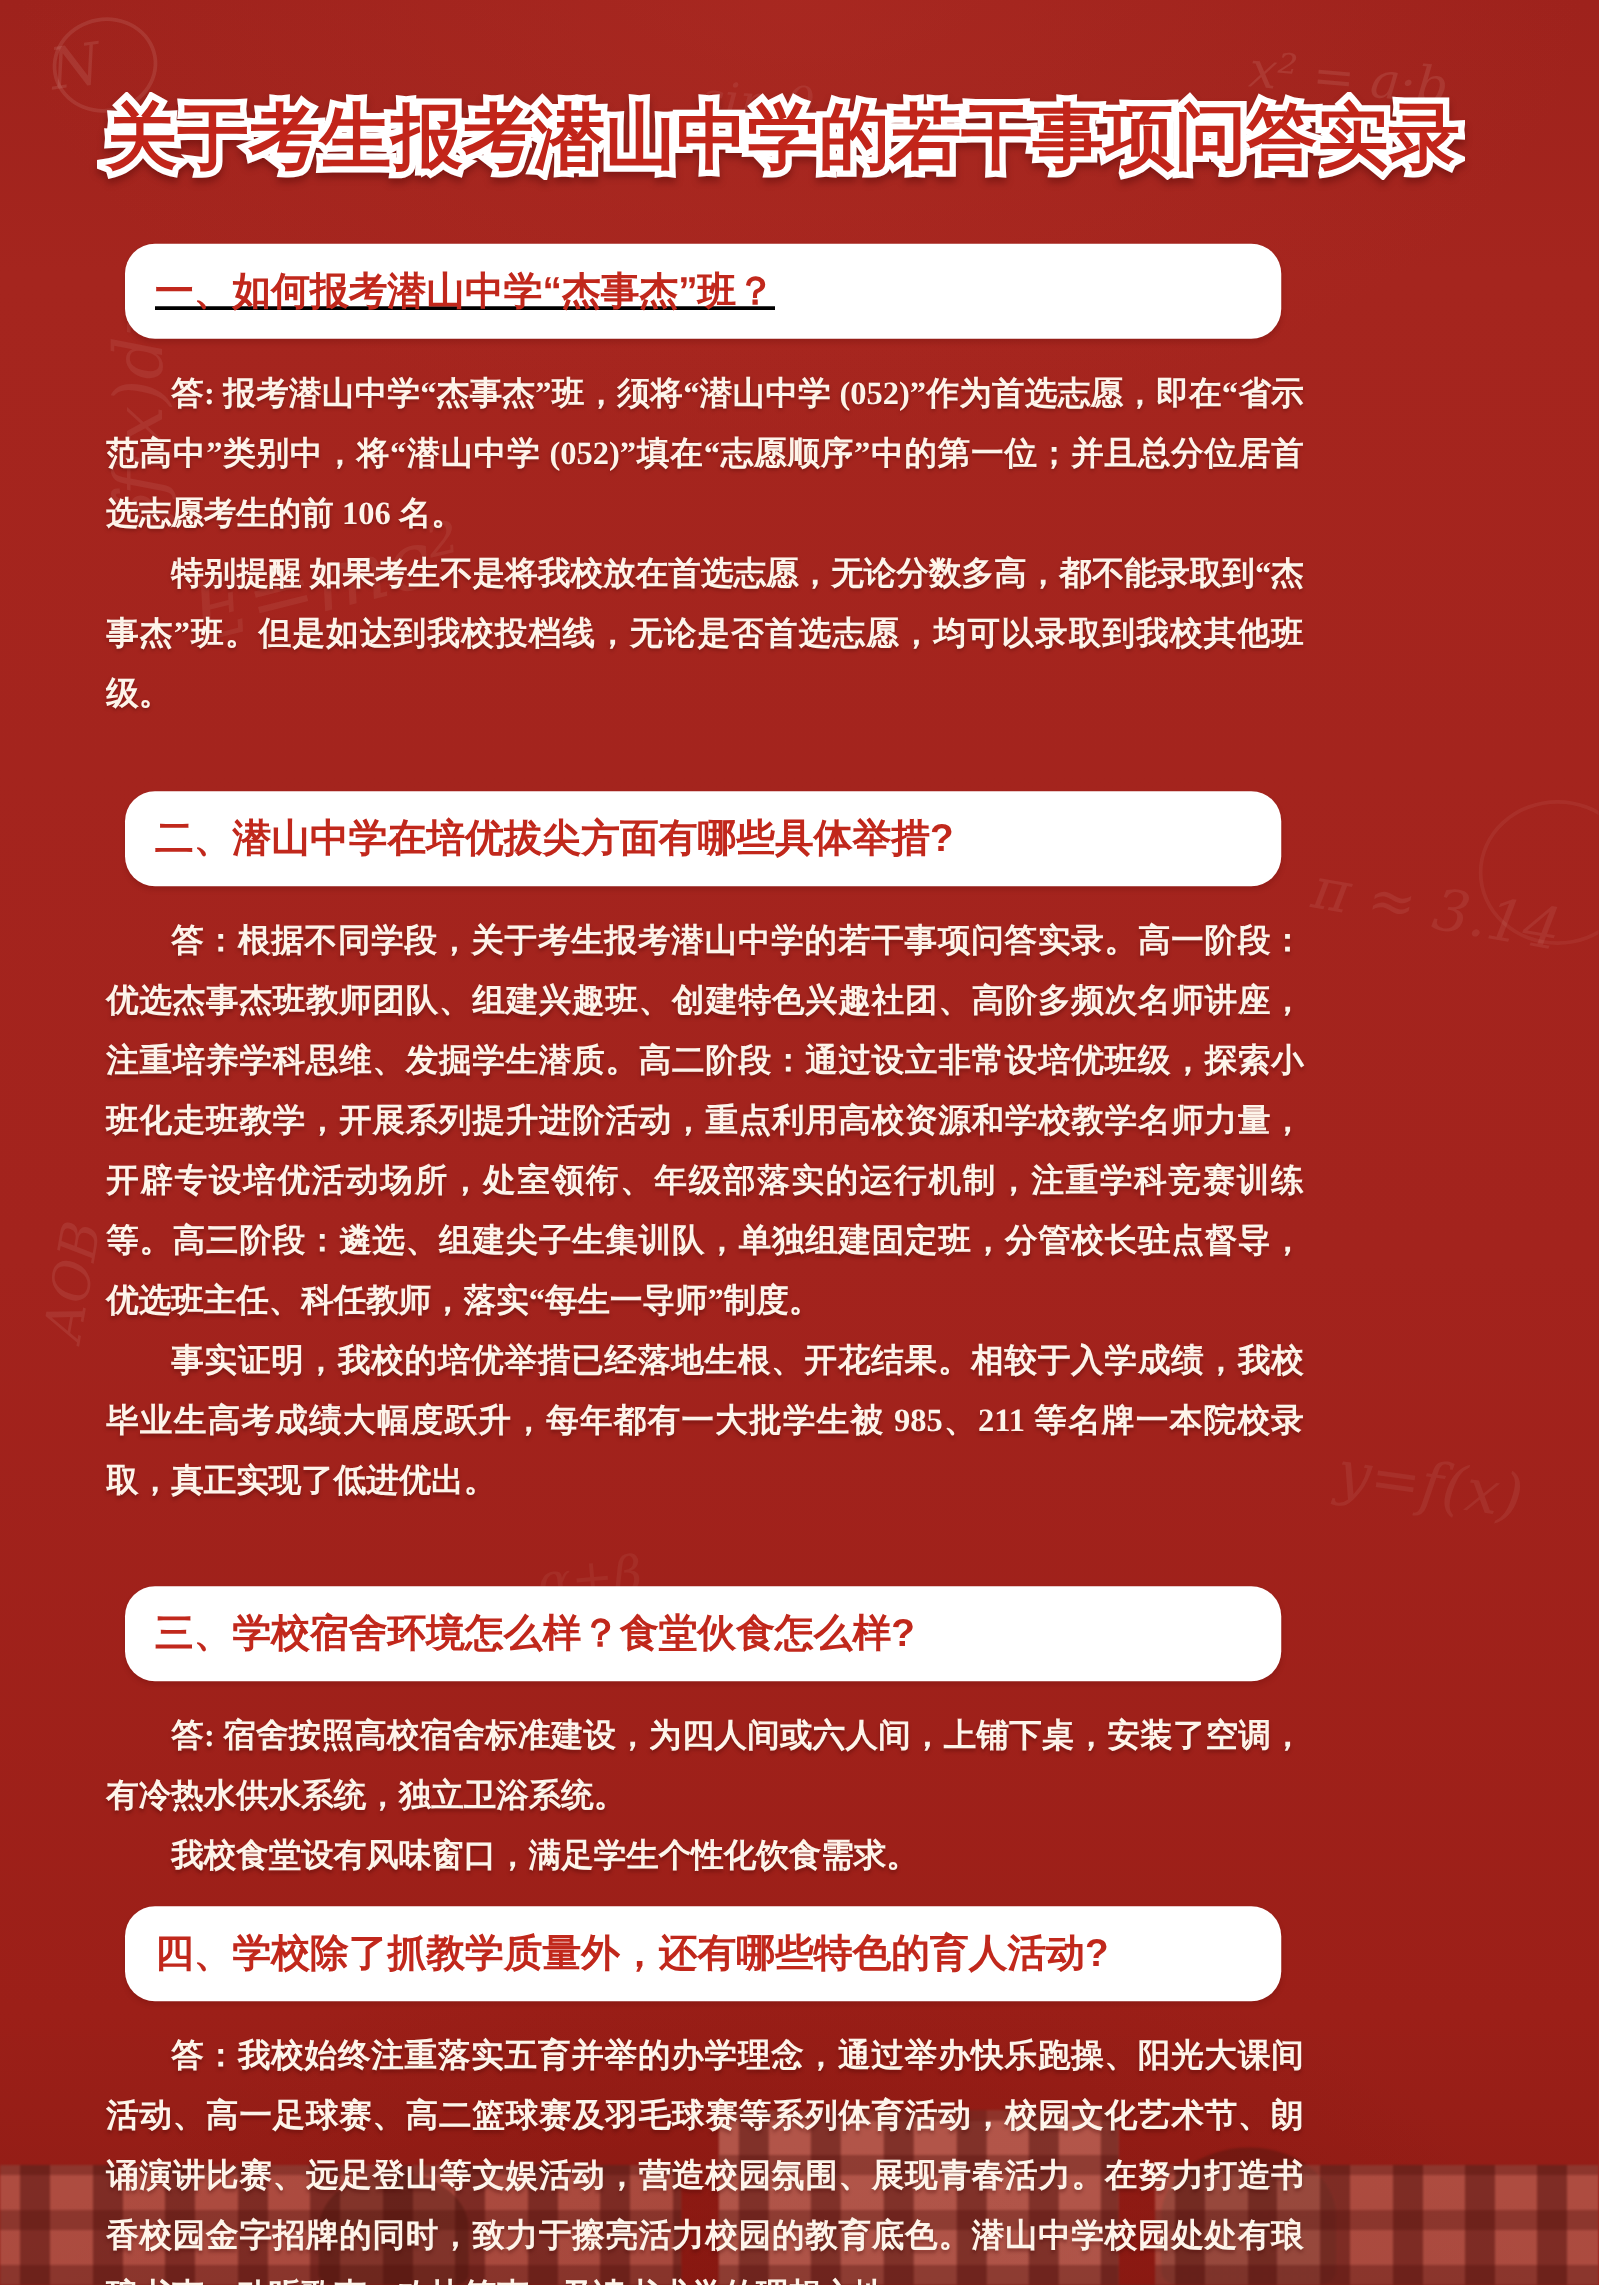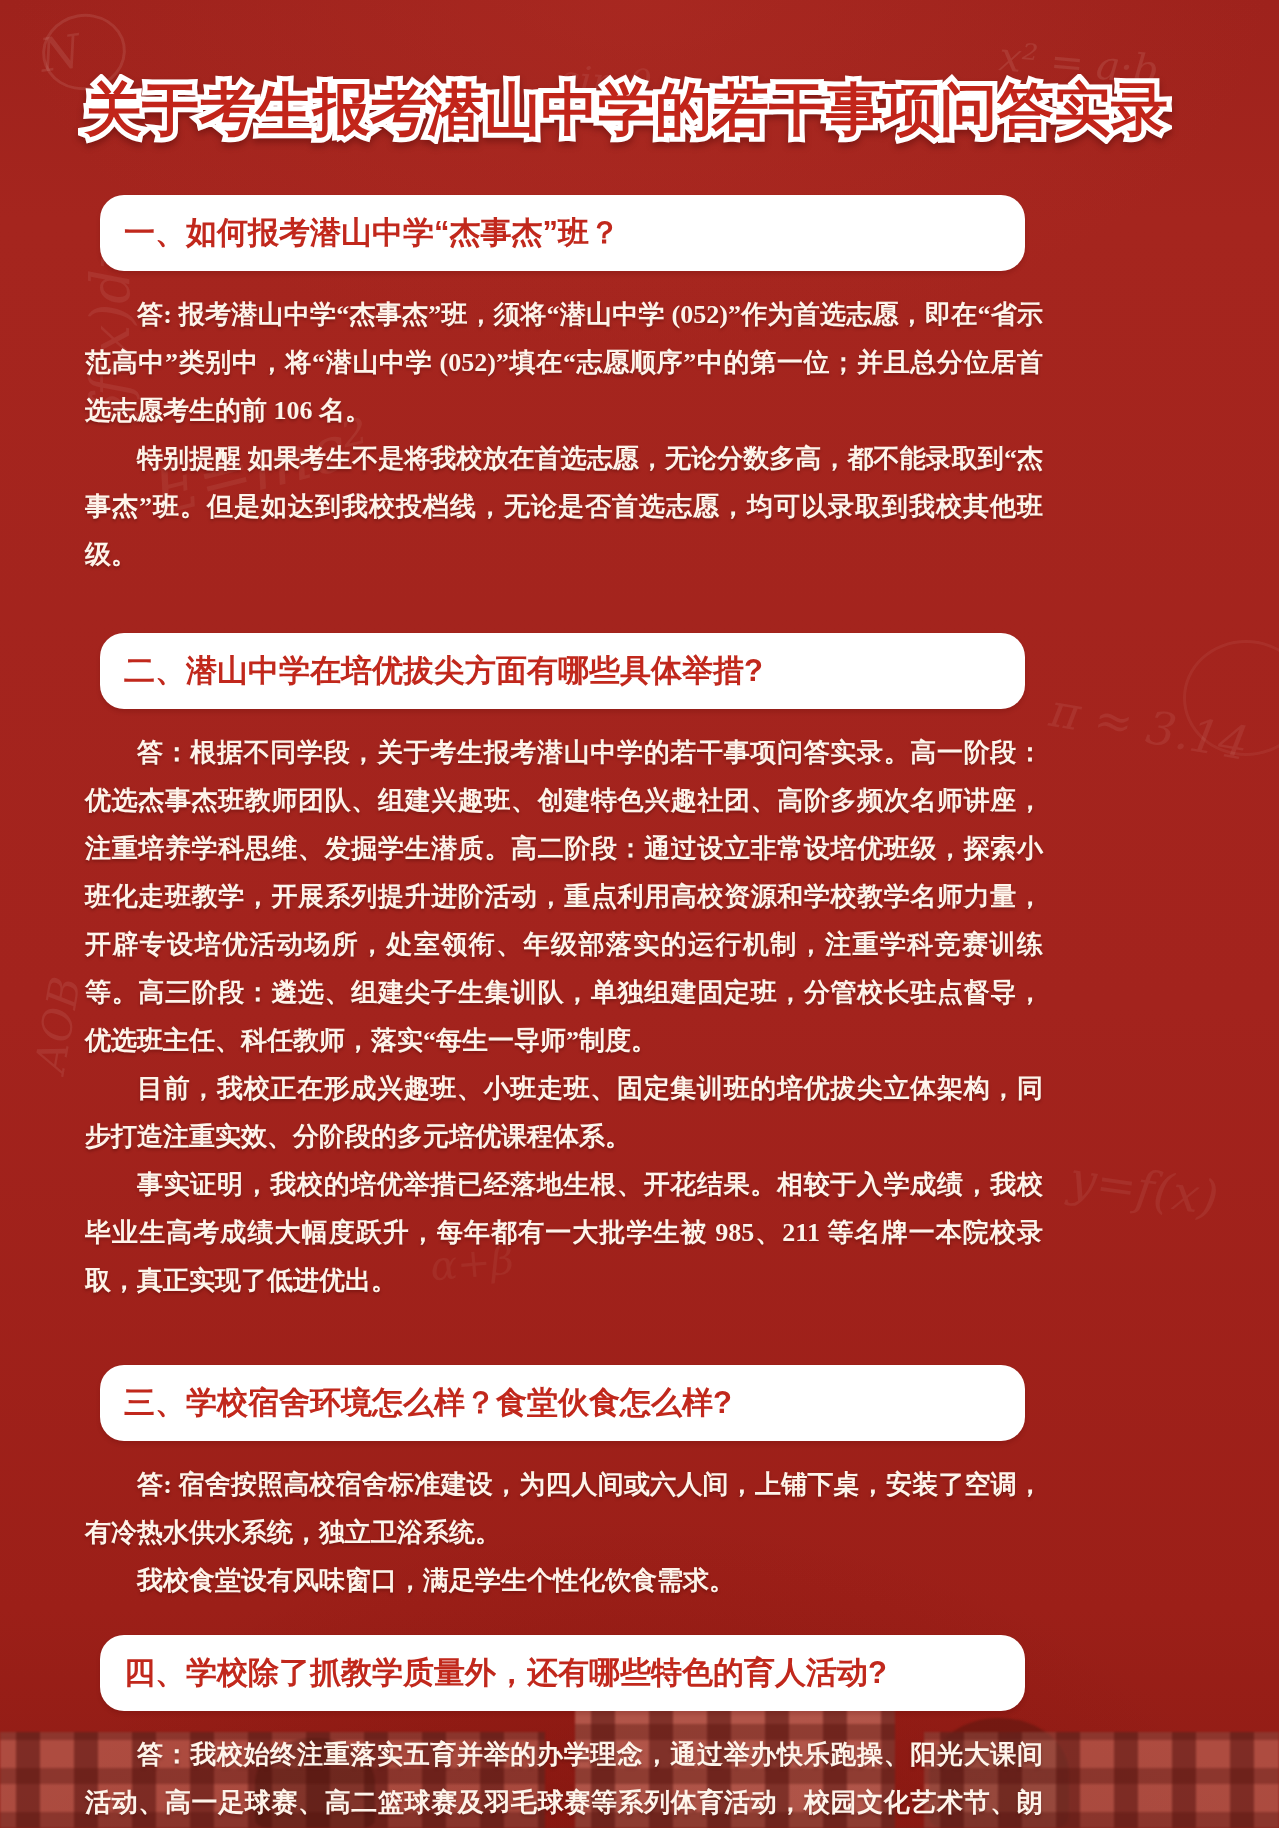--- a/index.html
+++ b/index.html
@@ -85,24 +85,24 @@
     color:#c1281c;font-weight:700;font-size:31px;
     padding-left:24px;white-space:nowrap;
   }
   .answer{margin-top:20px;}
   .answer p{
     margin:0;color:#fdf4ea;font-weight:700;font-size:26px;line-height:48px;
     text-align:justify;text-indent:2em;
     text-shadow:0 2px 3px rgba(60,0,0,.35);
     font-family:Liberation Serif, serif;
   }
-  .sec-1 .q-box{margin-top:46px;}
+  .sec-1 .q-box{margin-top:46px;text-decoration:underline;}
   .sec-2 .q-box{margin-top:54px;}
   .sec-3 .q-box{margin-top:60px;}
-  .sec-4 .q-box{margin-top:30px;text-align:center;}
+  .sec-4 .q-box{margin-top:16px;text-align:center;}
 </style>
 </head>
 <body>
 
 <div class="poster">
 
   <span class="doodle">N</span>
   <span class="doodle">x² = a·b</span>
   <span class="doodle">∮f(x)dx</span>
   <span class="doodle">E=mc²</span>
@@ -138,21 +138,20 @@
         <p>特别提醒 如果考生不是将我校放在首选志愿，无论分数多高，都不能录取到“杰事杰”班。但是如达到我校投档线，无论是否首选志愿，均可以录取到我校其他班级。</p>
       </div>
     </section>
 
     <section class="sec-2">
       <div class="q-box">
         <span class="q-text">二、潜山中学在培优拔尖方面有哪些具体举措?</span>
       </div>
       <div class="answer">
         <p>答：根据不同学段，关于考生报考潜山中学的若干事项问答实录。高一阶段：优选杰事杰班教师团队、组建兴趣班、创建特色兴趣社团、高阶多频次名师讲座，注重培养学科思维、发掘学生潜质。高二阶段：通过设立非常设培优班级，探索小班化走班教学，开展系列提升进阶活动，重点利用高校资源和学校教学名师力量，开辟专设培优活动场所，处室领衔、年级部落实的运行机制，注重学科竞赛训练等。高三阶段：遴选、组建尖子生集训队，单独组建固定班，分管校长驻点督导，优选班主任、科任教师，落实“每生一导师”制度。</p>
-        <p>目前，我校正在形成兴趣班、小班走班、固定集训班的培优拔尖立体架构，同步打造注重实效、分阶段的多元培优课程体系。</p>
         <p>事实证明，我校的培优举措已经落地生根、开花结果。相较于入学成绩，我校毕业生高考成绩大幅度跃升，每年都有一大批学生被 985、211 等名牌一本院校录取，真正实现了低进优出。</p>
       </div>
     </section>
 
     <section class="sec-3">
       <div class="q-box">
         <span class="q-text">三、学校宿舍环境怎么样？食堂伙食怎么样?</span>
       </div>
       <div class="answer">
         <p>答: 宿舍按照高校宿舍标准建设，为四人间或六人间，上铺下桌，安装了空调，有冷热水供水系统，独立卫浴系统。</p>

